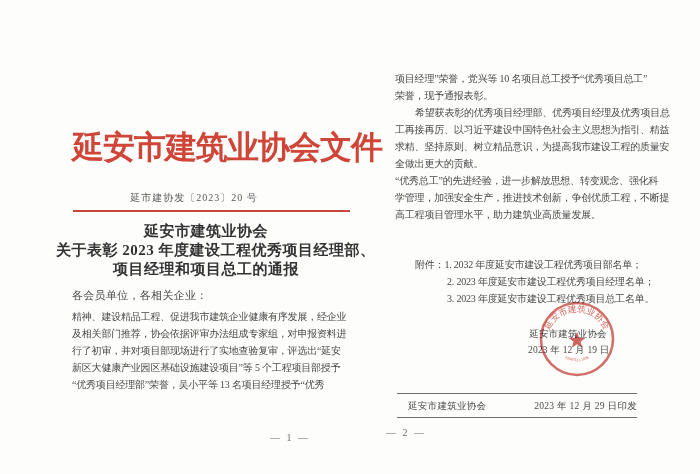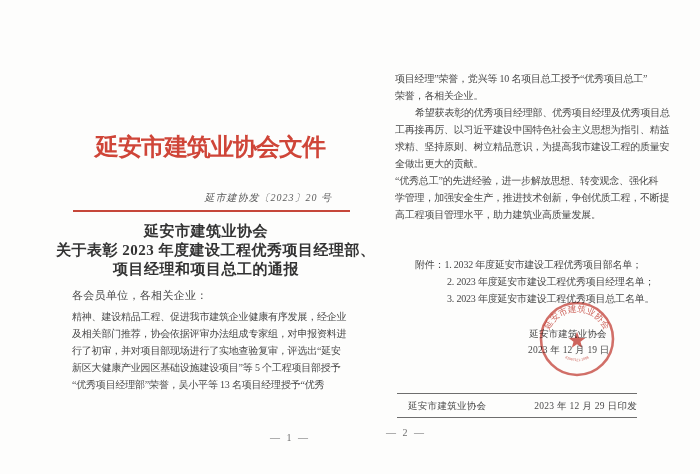--- a/index.html
+++ b/index.html
@@ -6,26 +6,26 @@
   .canvas{
     position:relative;width:700px;height:474px;background:#fdfdfc;overflow:hidden;
     font-family:"Liberation Serif","DejaVu Serif",serif;color:#4a4a4a;
   }
   .page{position:absolute;top:16px;height:463px;}
   .page1{left:72px;width:276px;}
   .page2{left:395px;width:265px;}
 
   .red-title{
     position:absolute;top:113px;left:0;width:276px;text-align:center;
-    font-size:24px;font-weight:bold;letter-spacing:-1px;line-height:36px;
+    font-size:32px;font-weight:bold;letter-spacing:-1px;line-height:36px;
     color:#cf4538;white-space:nowrap;
   }
   .doc-number{
-    position:absolute;top:175px;left:-16px;width:276px;text-align:right;
-    font-size:10px;line-height:14px;letter-spacing:1px;color:#5a5a5a;white-space:nowrap;font-style:italic;
+    position:absolute;top:175px;left:-16px;width:276px;text-align:center;
+    font-size:10px;line-height:14px;letter-spacing:1px;color:#5a5a5a;white-space:nowrap;
   }
   .red-line{position:absolute;top:194px;left:1px;right:-2px;height:2px;background:#c6473a;}
   .doc-heading{
     position:absolute;top:206px;left:-16px;width:300px;text-align:center;
     font-size:15px;font-weight:bold;color:#333;letter-spacing:0.5px;
   }
   .doc-heading .hline{line-height:19px;white-space:nowrap;}
   .salutation{position:absolute;top:272px;left:0;font-size:11px;line-height:14px;color:#474747;white-space:nowrap;letter-spacing:0.3px;}
   .body-block{position:absolute;left:0;right:0;}
   .bline{height:17px;line-height:17px;font-size:10px;letter-spacing:-0.2px;color:#484848;white-space:nowrap;}
@@ -77,21 +77,21 @@
       <div class="bline">新区大健康产业园区基础设施建设项目”等 5 个工程项目部授予</div>
       <div class="bline">“优秀项目经理部”荣誉，吴小平等 13 名项目经理授予“优秀</div>
     </div>
 
     <div class="pagenum p1num">— 1 —</div>
   </div>
 
   <div class="page page2">
     <div class="body-block" style="top:54px;">
       <div class="bline">项目经理”荣誉，党兴等 10 名项目总工授予“优秀项目总工”</div>
-      <div class="bline">荣誉，各相关企业。</div>
+      <div class="bline">荣誉，现予通报表彰。</div>
       <div class="bline indent">希望获表彰的优秀项目经理部、优秀项目经理及优秀项目总</div>
       <div class="bline">工再接再厉、以习近平建设中国特色社会主义思想为指引、精益</div>
       <div class="bline">求精、坚持原则、树立精品意识，为提高我市建设工程的质量安</div>
       <div class="bline">全做出更大的贡献。</div>
       <div class="bline">“优秀总工”的先进经验，进一步解放思想、转变观念、强化科</div>
       <div class="bline">学管理，加强安全生产，推进技术创新，争创优质工程，不断提</div>
       <div class="bline">高工程项目管理水平，助力建筑业高质量发展。</div>
     </div>
 
     <div class="attachments">

